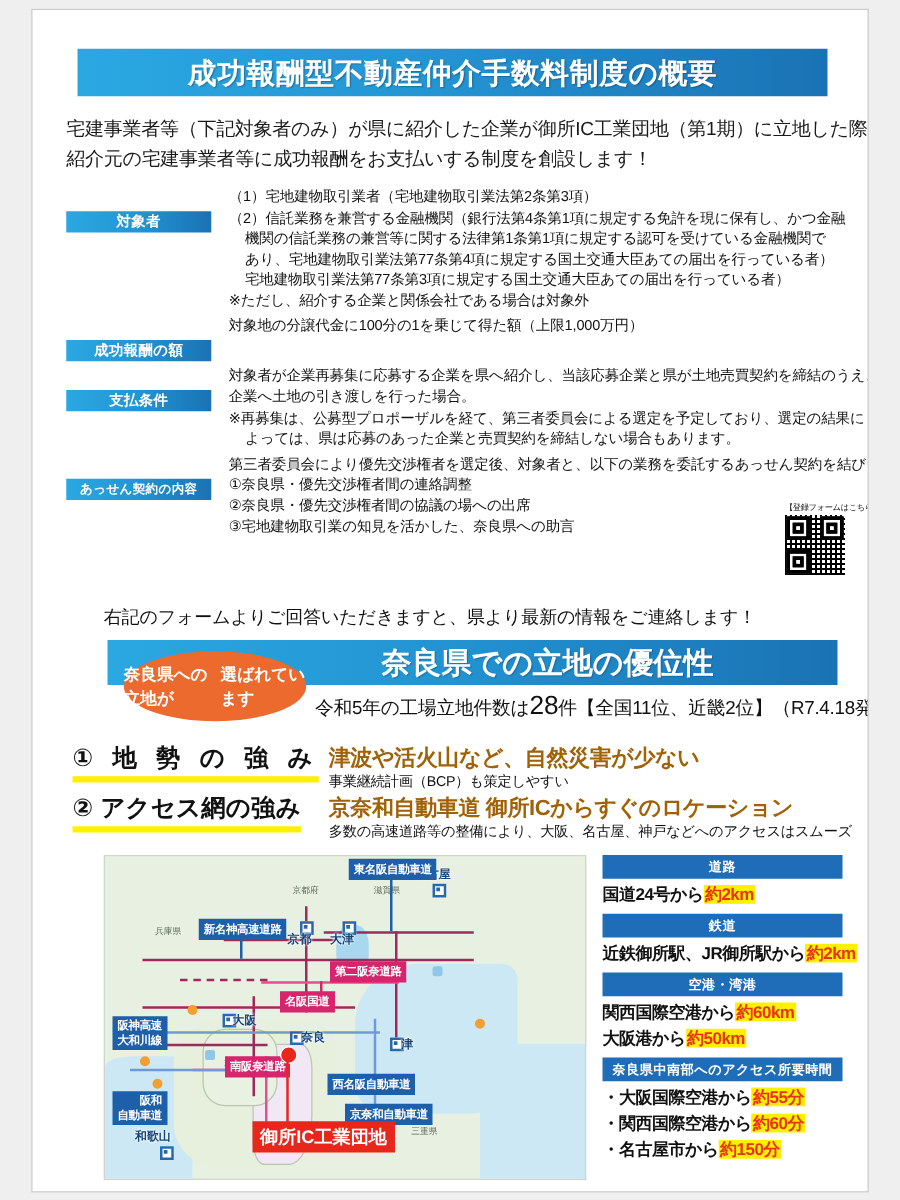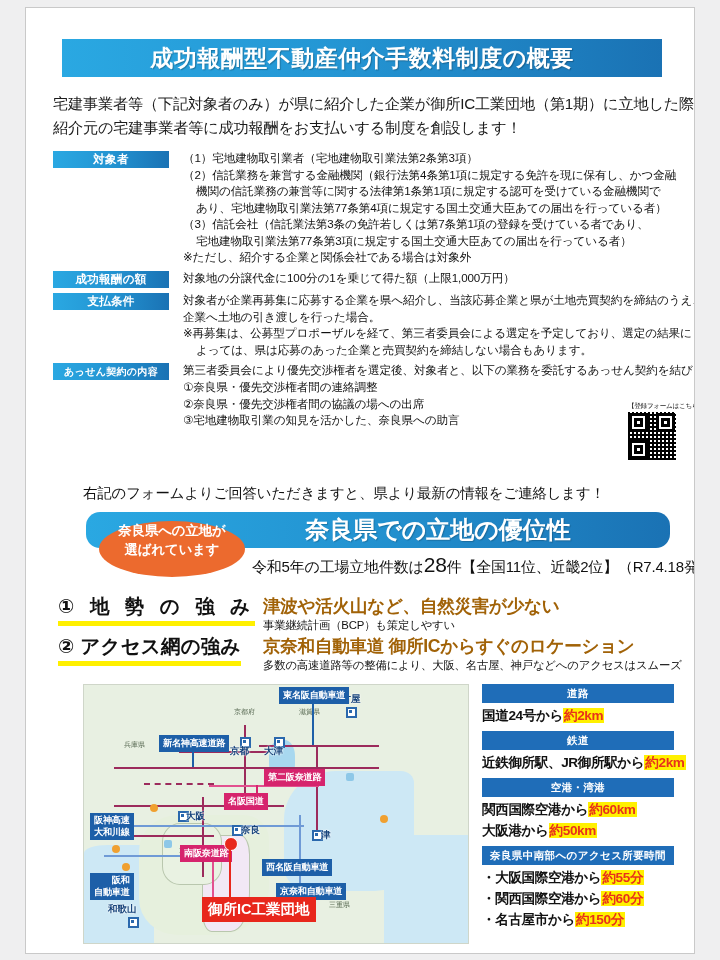--- a/index.html
+++ b/index.html
@@ -53,21 +53,21 @@
     letter-spacing: -0.2px;
   }
   .lead div { white-space: nowrap; }
 
   .rowset { position: absolute; left: 27px; top: 142px; width: 622px; }
   .row { display: flex; align-items: flex-start; margin-bottom: 4px; }
   .chip {
     flex: 0 0 auto;
     width: 116px;
     height: 17px;
-    margin-top: 1px;
+    margin-top: 19px;
     background: linear-gradient(to right, #2aa8e2 0%, #2394d2 50%, #1a72b4 100%);
     color: #fff;
     font-size: 11.5px;
     font-weight: bold;
     display: flex;
     align-items: center;
     justify-content: center;
     letter-spacing: .3px;
   }
   .chip.small { font-size: 10px; }
@@ -123,36 +123,36 @@
     background: linear-gradient(to right, #2aa8e2 0%, #2394d2 45%, #1a72b4 100%);
     color: #fff;
     font-size: 24px;
     font-weight: bold;
     display: flex;
     align-items: center;
     justify-content: center;
     padding-left: 120px;
     box-sizing: border-box;
     text-shadow: 1px 1px 1px rgba(0,0,0,.2);
-    border-radius: 14px;
   }
   .oval {
     position: absolute;
     left: 73px;
     top: 513px;
     width: 146px;
     height: 56px;
     border-radius: 50%;
     background: #ec6a2e;
     color: #fff;
     font-size: 13.3px;
     font-weight: bold;
     display: flex;
-    flex-direction: column;
+    flex-direction: row;
     align-items: center;
+    justify-content: center;
     line-height: 1.45;
     z-index: 4;
   }
   .stat {
     position: absolute;
     left: 226px;
     top: 545px;
     font-size: 15px;
     color: #111;
     white-space: nowrap;
@@ -264,21 +264,20 @@
 
   <div class="rowset">
 
     <div class="row">
       <div class="chip">対象者</div>
       <div class="rowbody">
         <div class="ln">（1）宅地建物取引業者（宅地建物取引業法第2条第3項）</div>
         <div class="ln">（2）信託業務を兼営する金融機関（銀行法第4条第1項に規定する免許を現に保有し、かつ金融</div>
         <div class="ln ind">機関の信託業務の兼営等に関する法律第1条第1項に規定する認可を受けている金融機関で</div>
         <div class="ln ind">あり、宅地建物取引業法第77条第4項に規定する国土交通大臣あての届出を行っている者）</div>
-        <div class="ln">（3）信託会社（信託業法第3条の免許若しくは第7条第1項の登録を受けている者であり、</div>
         <div class="ln ind">宅地建物取引業法第77条第3項に規定する国土交通大臣あての届出を行っている者）</div>
         <div class="ln">※ただし、紹介する企業と関係会社である場合は対象外</div>
       </div>
     </div>
 
     <div class="row">
       <div class="chip">成功報酬の額</div>
       <div class="rowbody">
         <div class="ln">対象地の分譲代金に100分の1を乗じて得た額（上限1,000万円）</div>
       </div>

